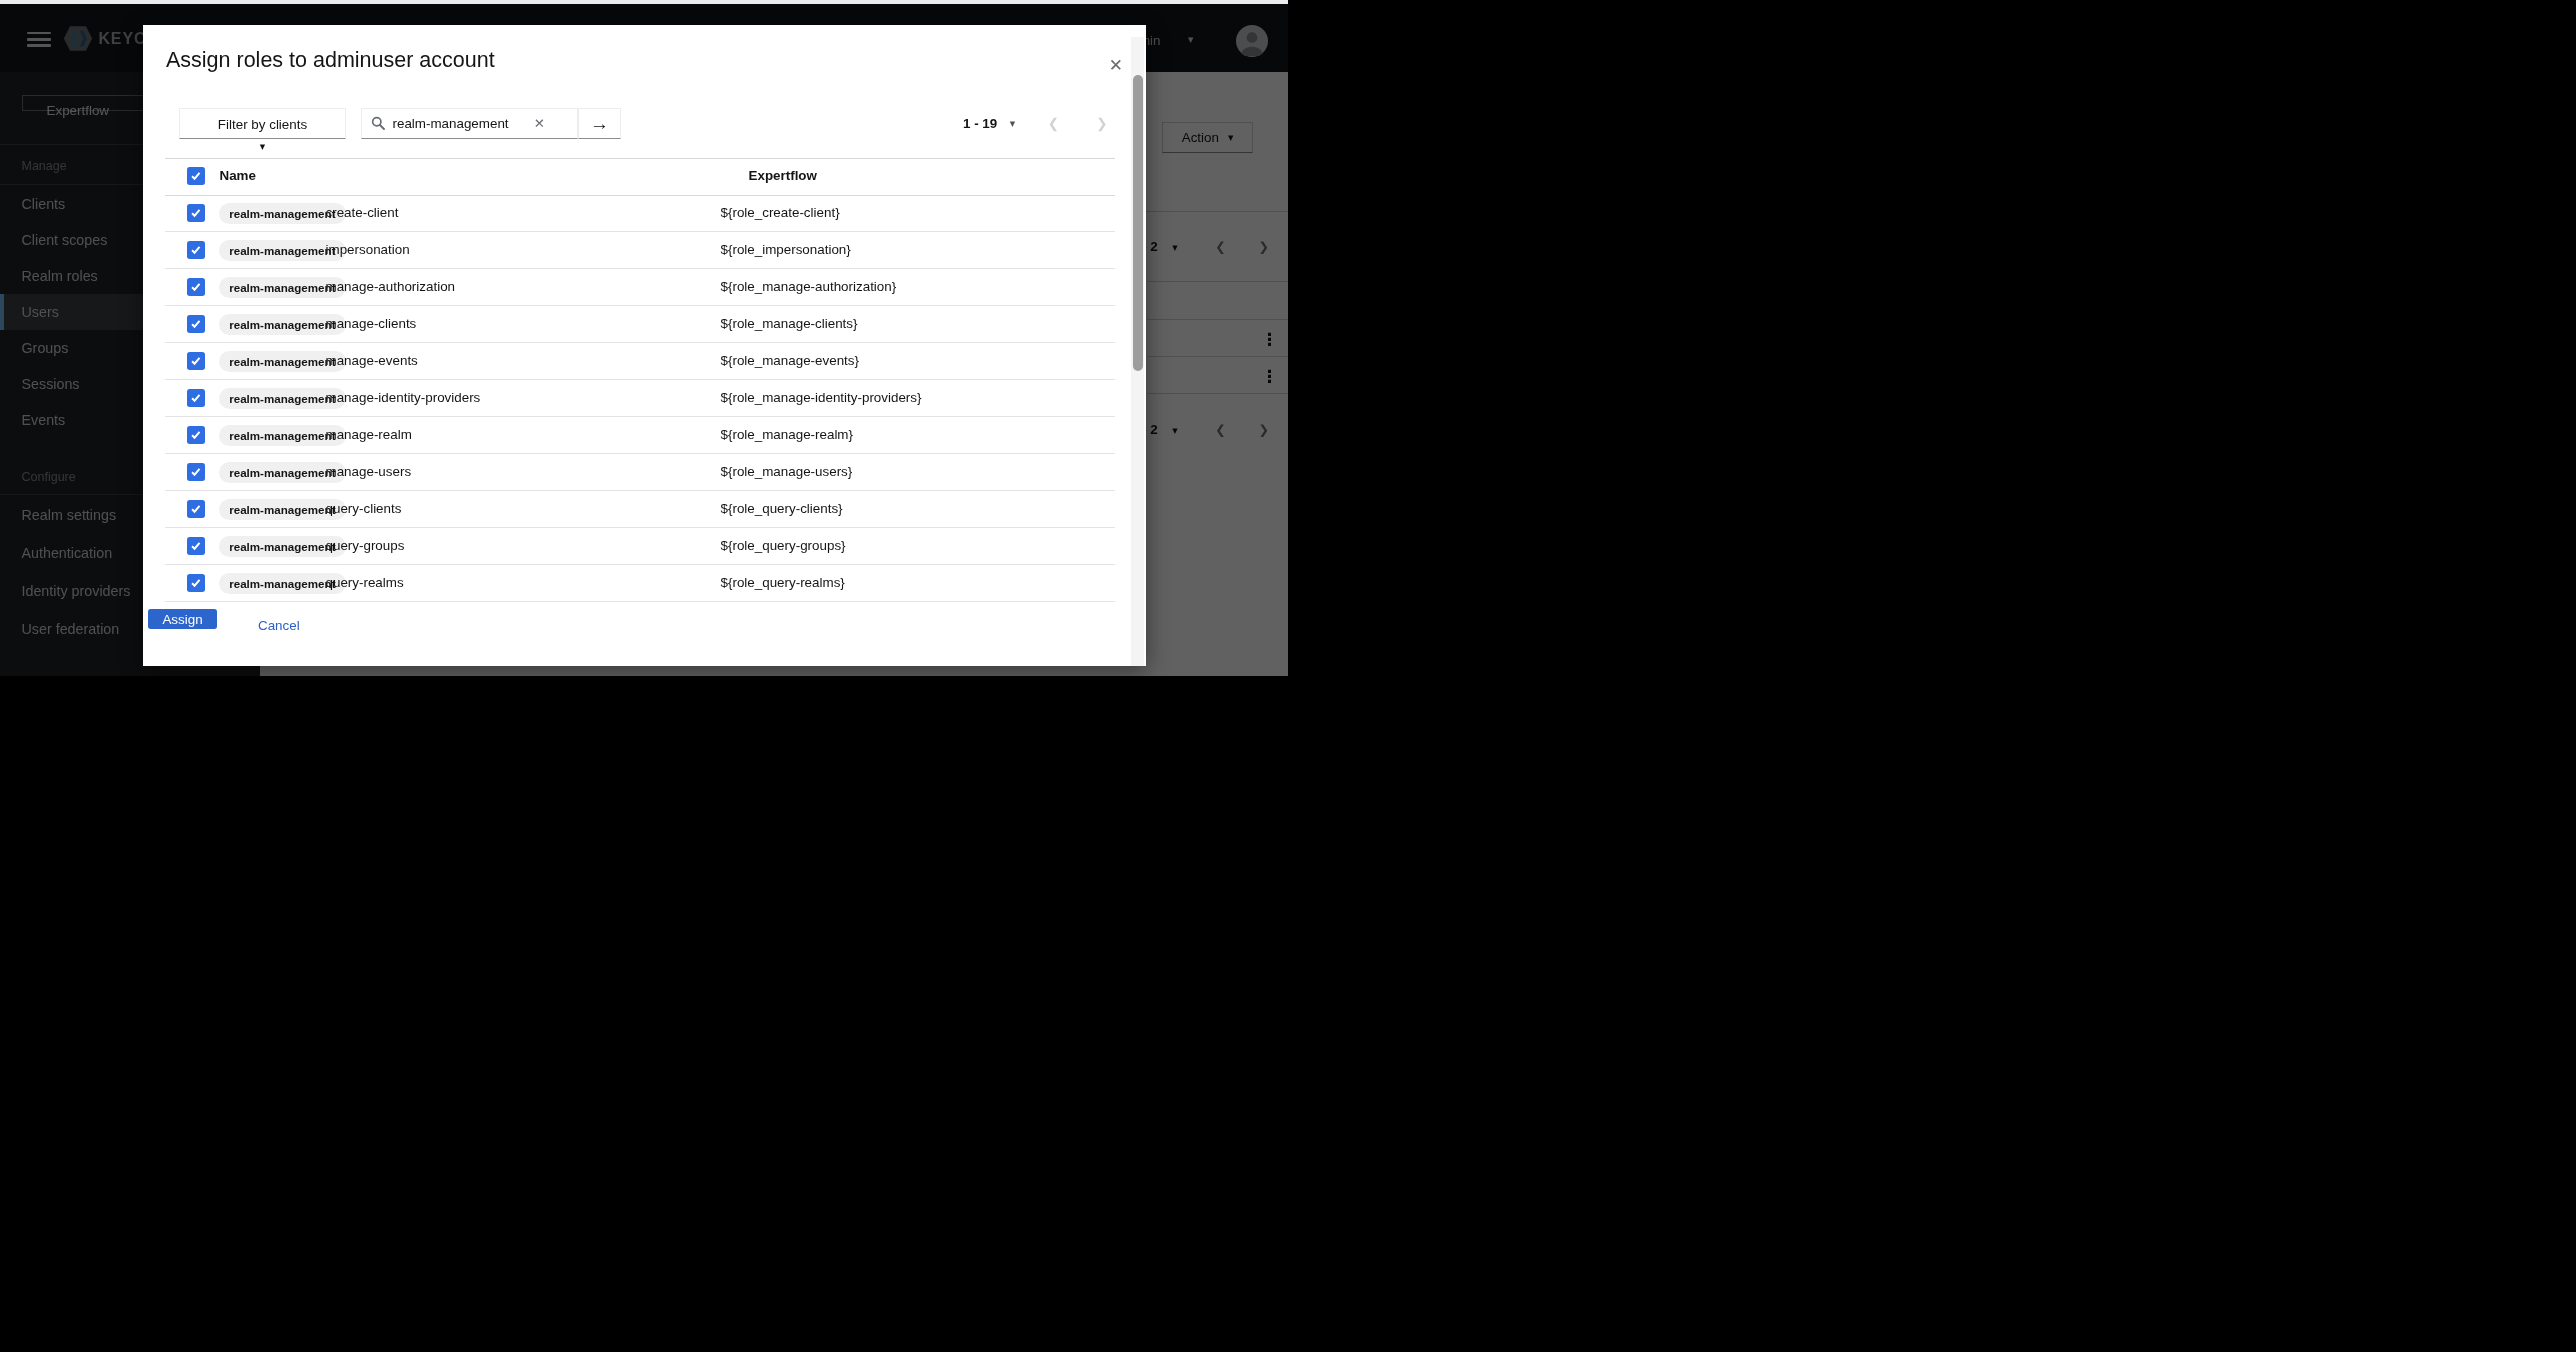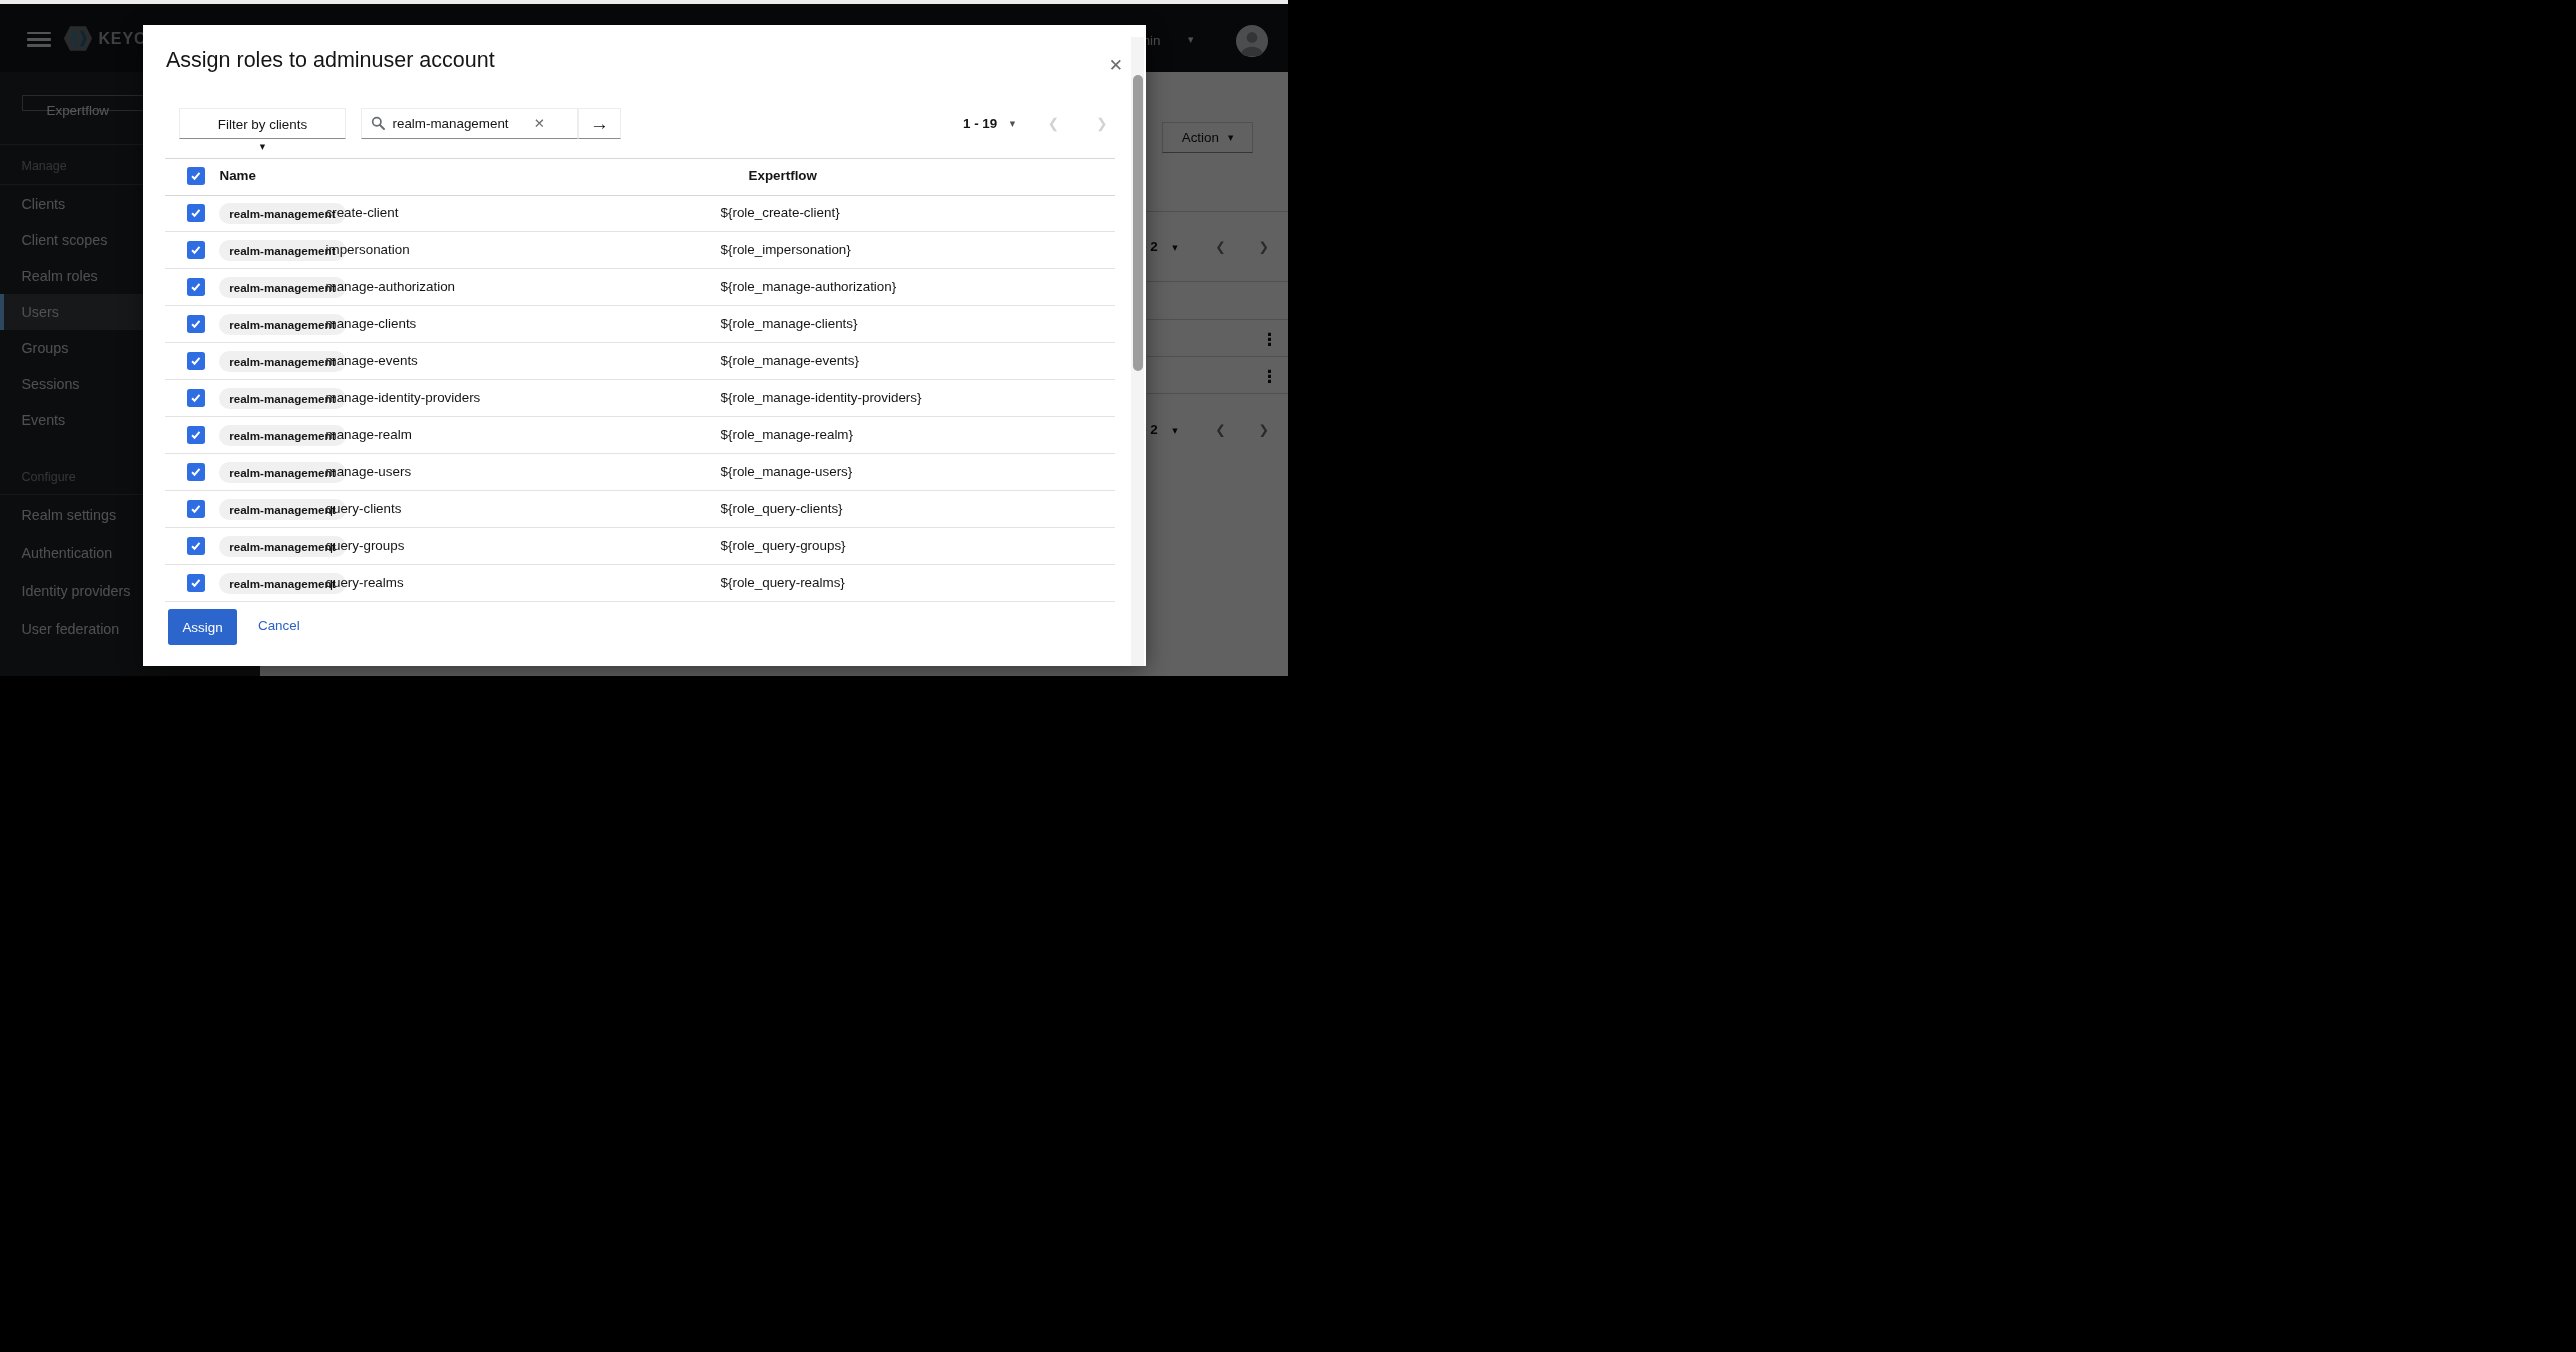--- a/index.html
+++ b/index.html
@@ -74,21 +74,21 @@
   #rows { position:absolute; left:0; top:37px; width:950px; }
   .row { position:relative; width:950px; height:37px; border-bottom:0.9px solid #e3e3e3; }
   .cb { position:absolute; left:22px; top:9px; width:18px; height:18px; background:#2f6de2; border-radius:2.7px;
     cursor:pointer; display:flex; align-items:center; justify-content:center; }
   #table-header .cb { left:22px; top:8px; }
   .badge { position:absolute; left:54px; top:7.6px; height:21.5px; background:#f0f0f0; border-radius:10.7px;
     padding:0 10.7px; font-size:11.6px; font-weight:bold; color:#151515; line-height:21.5px; }
   .role-name { position:absolute; left:161px; top:10px; font-size:13.4px; color:#151515; }
   .role-desc { position:absolute; left:556px; top:10px; font-size:13.4px; color:#151515; }
 
-  #assign-btn { position:absolute; left:25px; top:584px; width:69px; height:36px; background:#2c66cc;
+  #assign-btn { position:absolute; left:5px; top:584px; width:69px; height:20px; background:#2c66cc;
     color:#fff; font-size:13.4px; border:none; border-radius:2.7px; cursor:pointer;
     font-family:"Liberation Sans","DejaVu Sans",sans-serif; }
   #cancel-link { position:absolute; left:115px; top:593px; font-size:13.4px; color:#2b61c4; cursor:pointer; text-decoration:none; }
 
   #modal-scroll { position:absolute; left:988px; top:12px; width:13.4px; height:629px; background:#f4f4f4; }
   #modal-thumb { position:absolute; left:1.8px; top:38px; width:10px; height:296px; background:#9d9d9d; border-radius:5.4px; cursor:grab; }
 </style>
 </head>
 <body>
 

